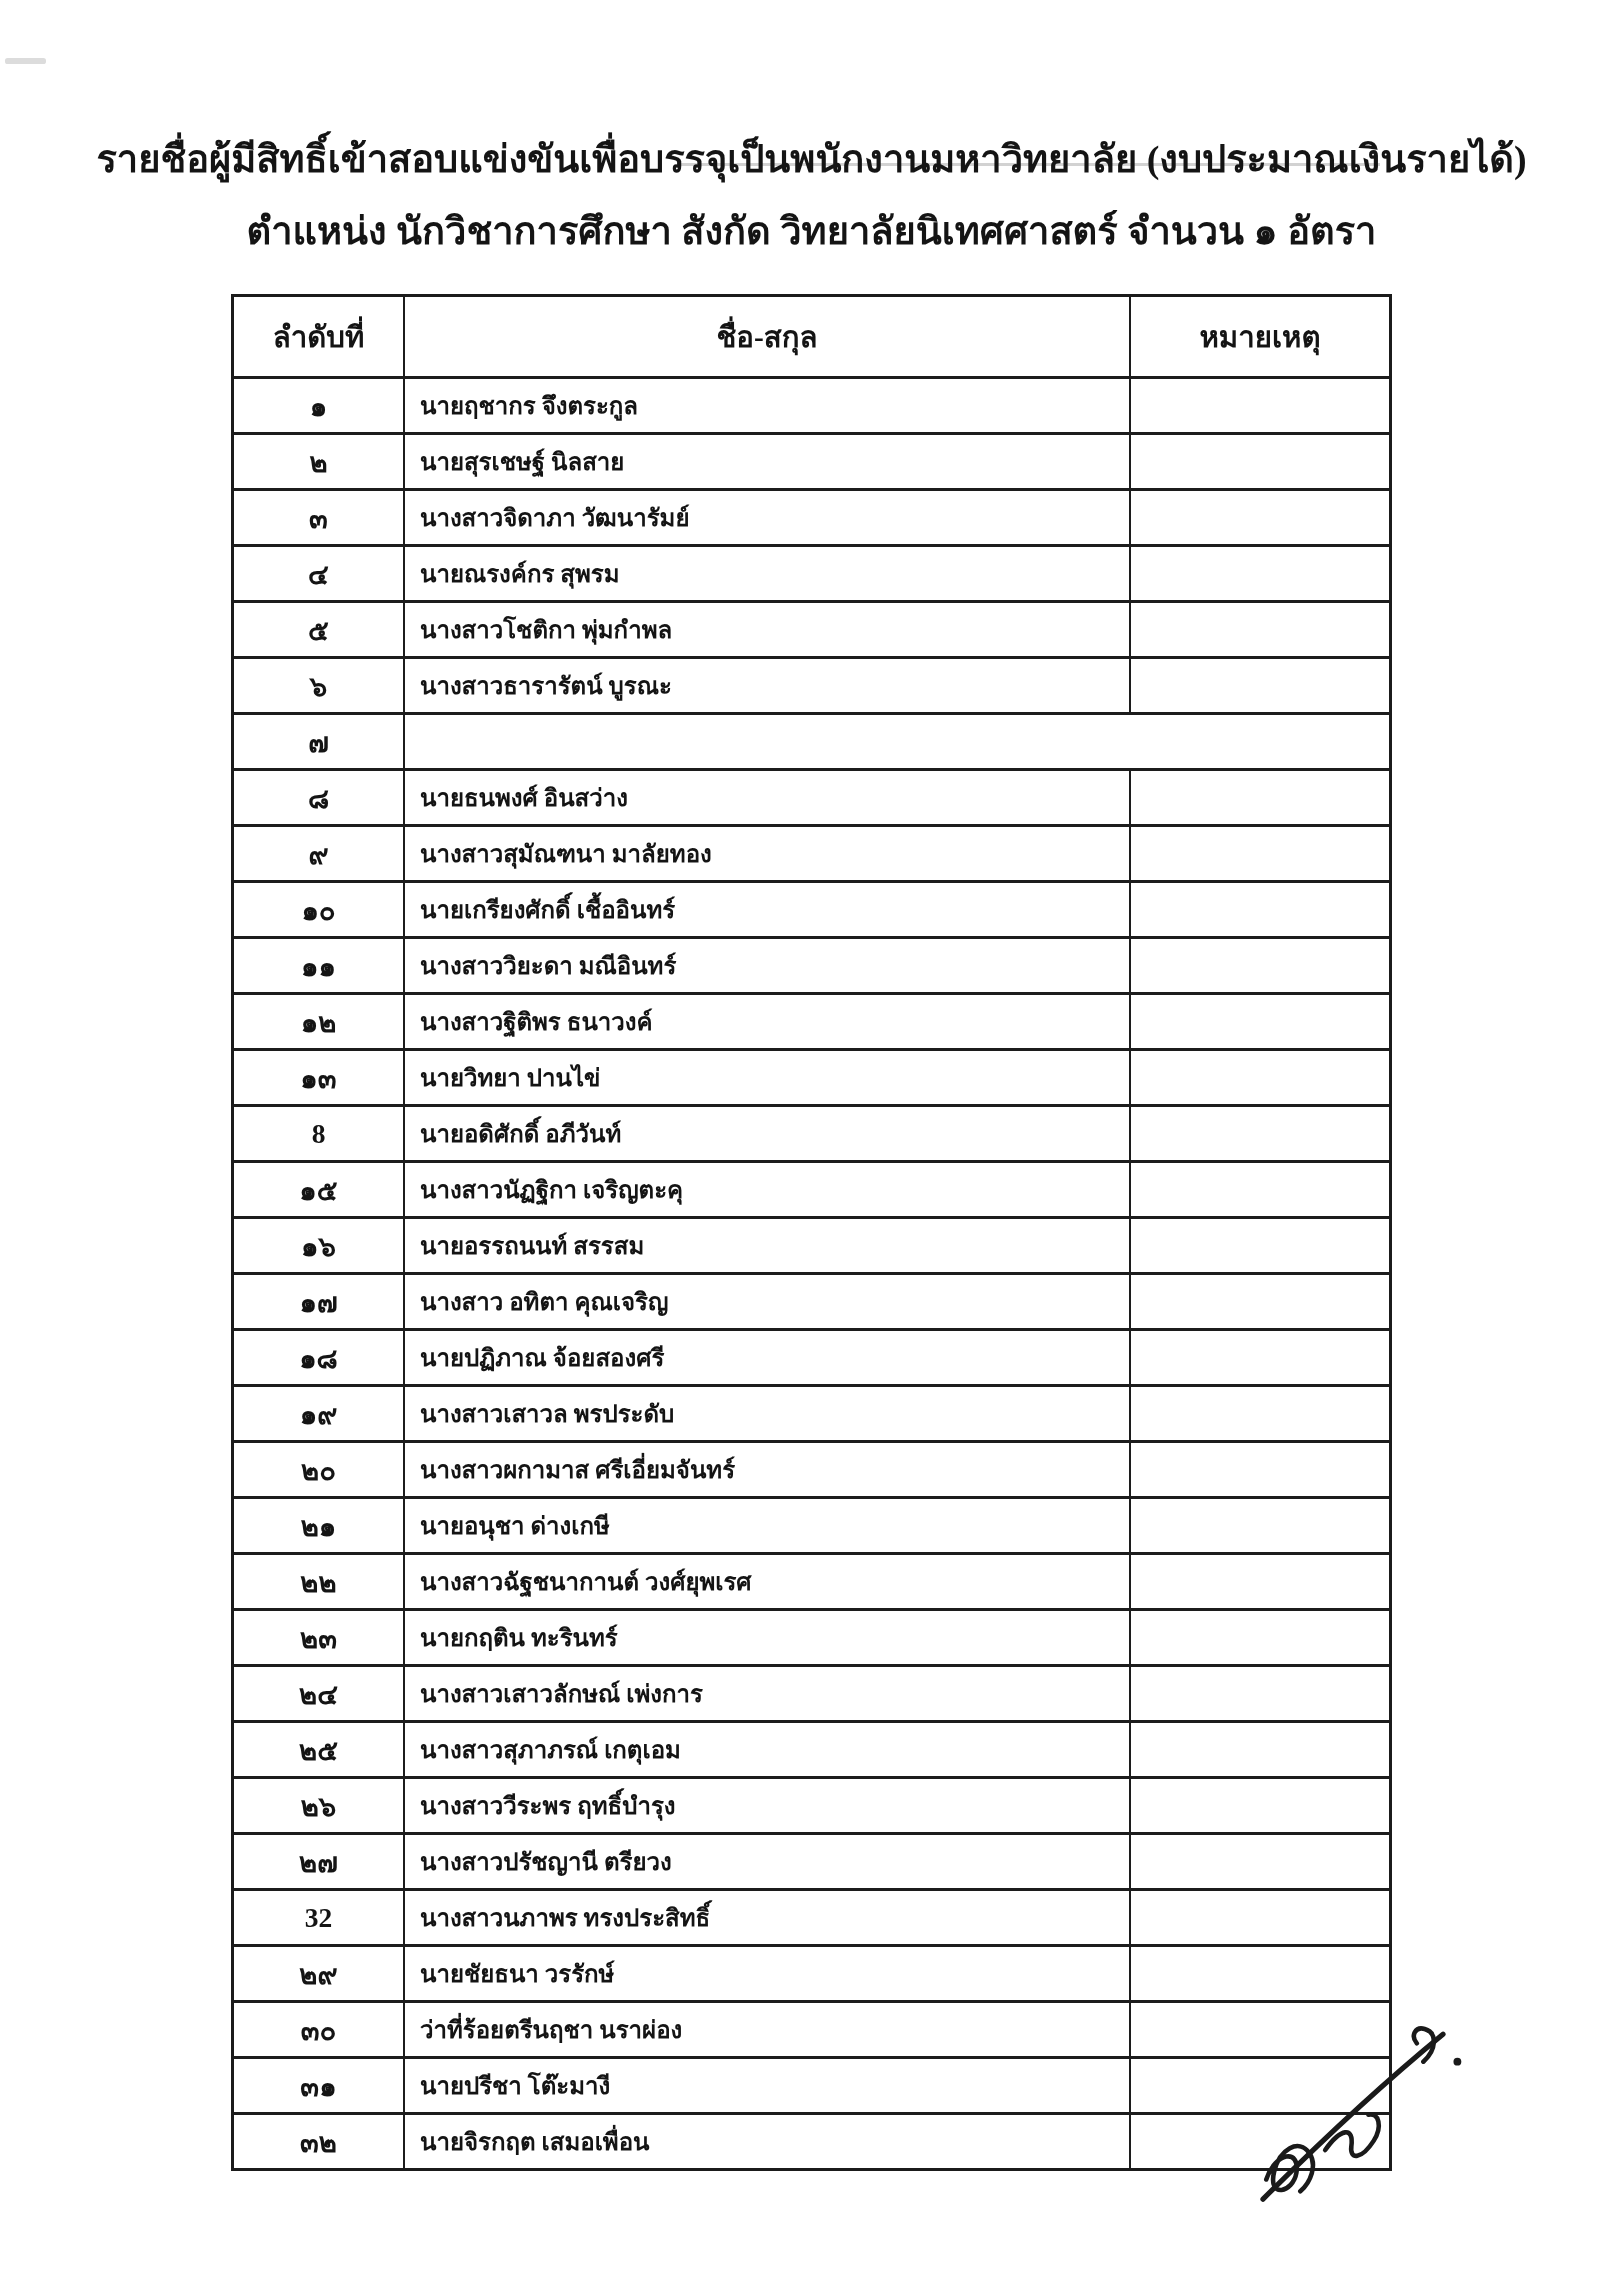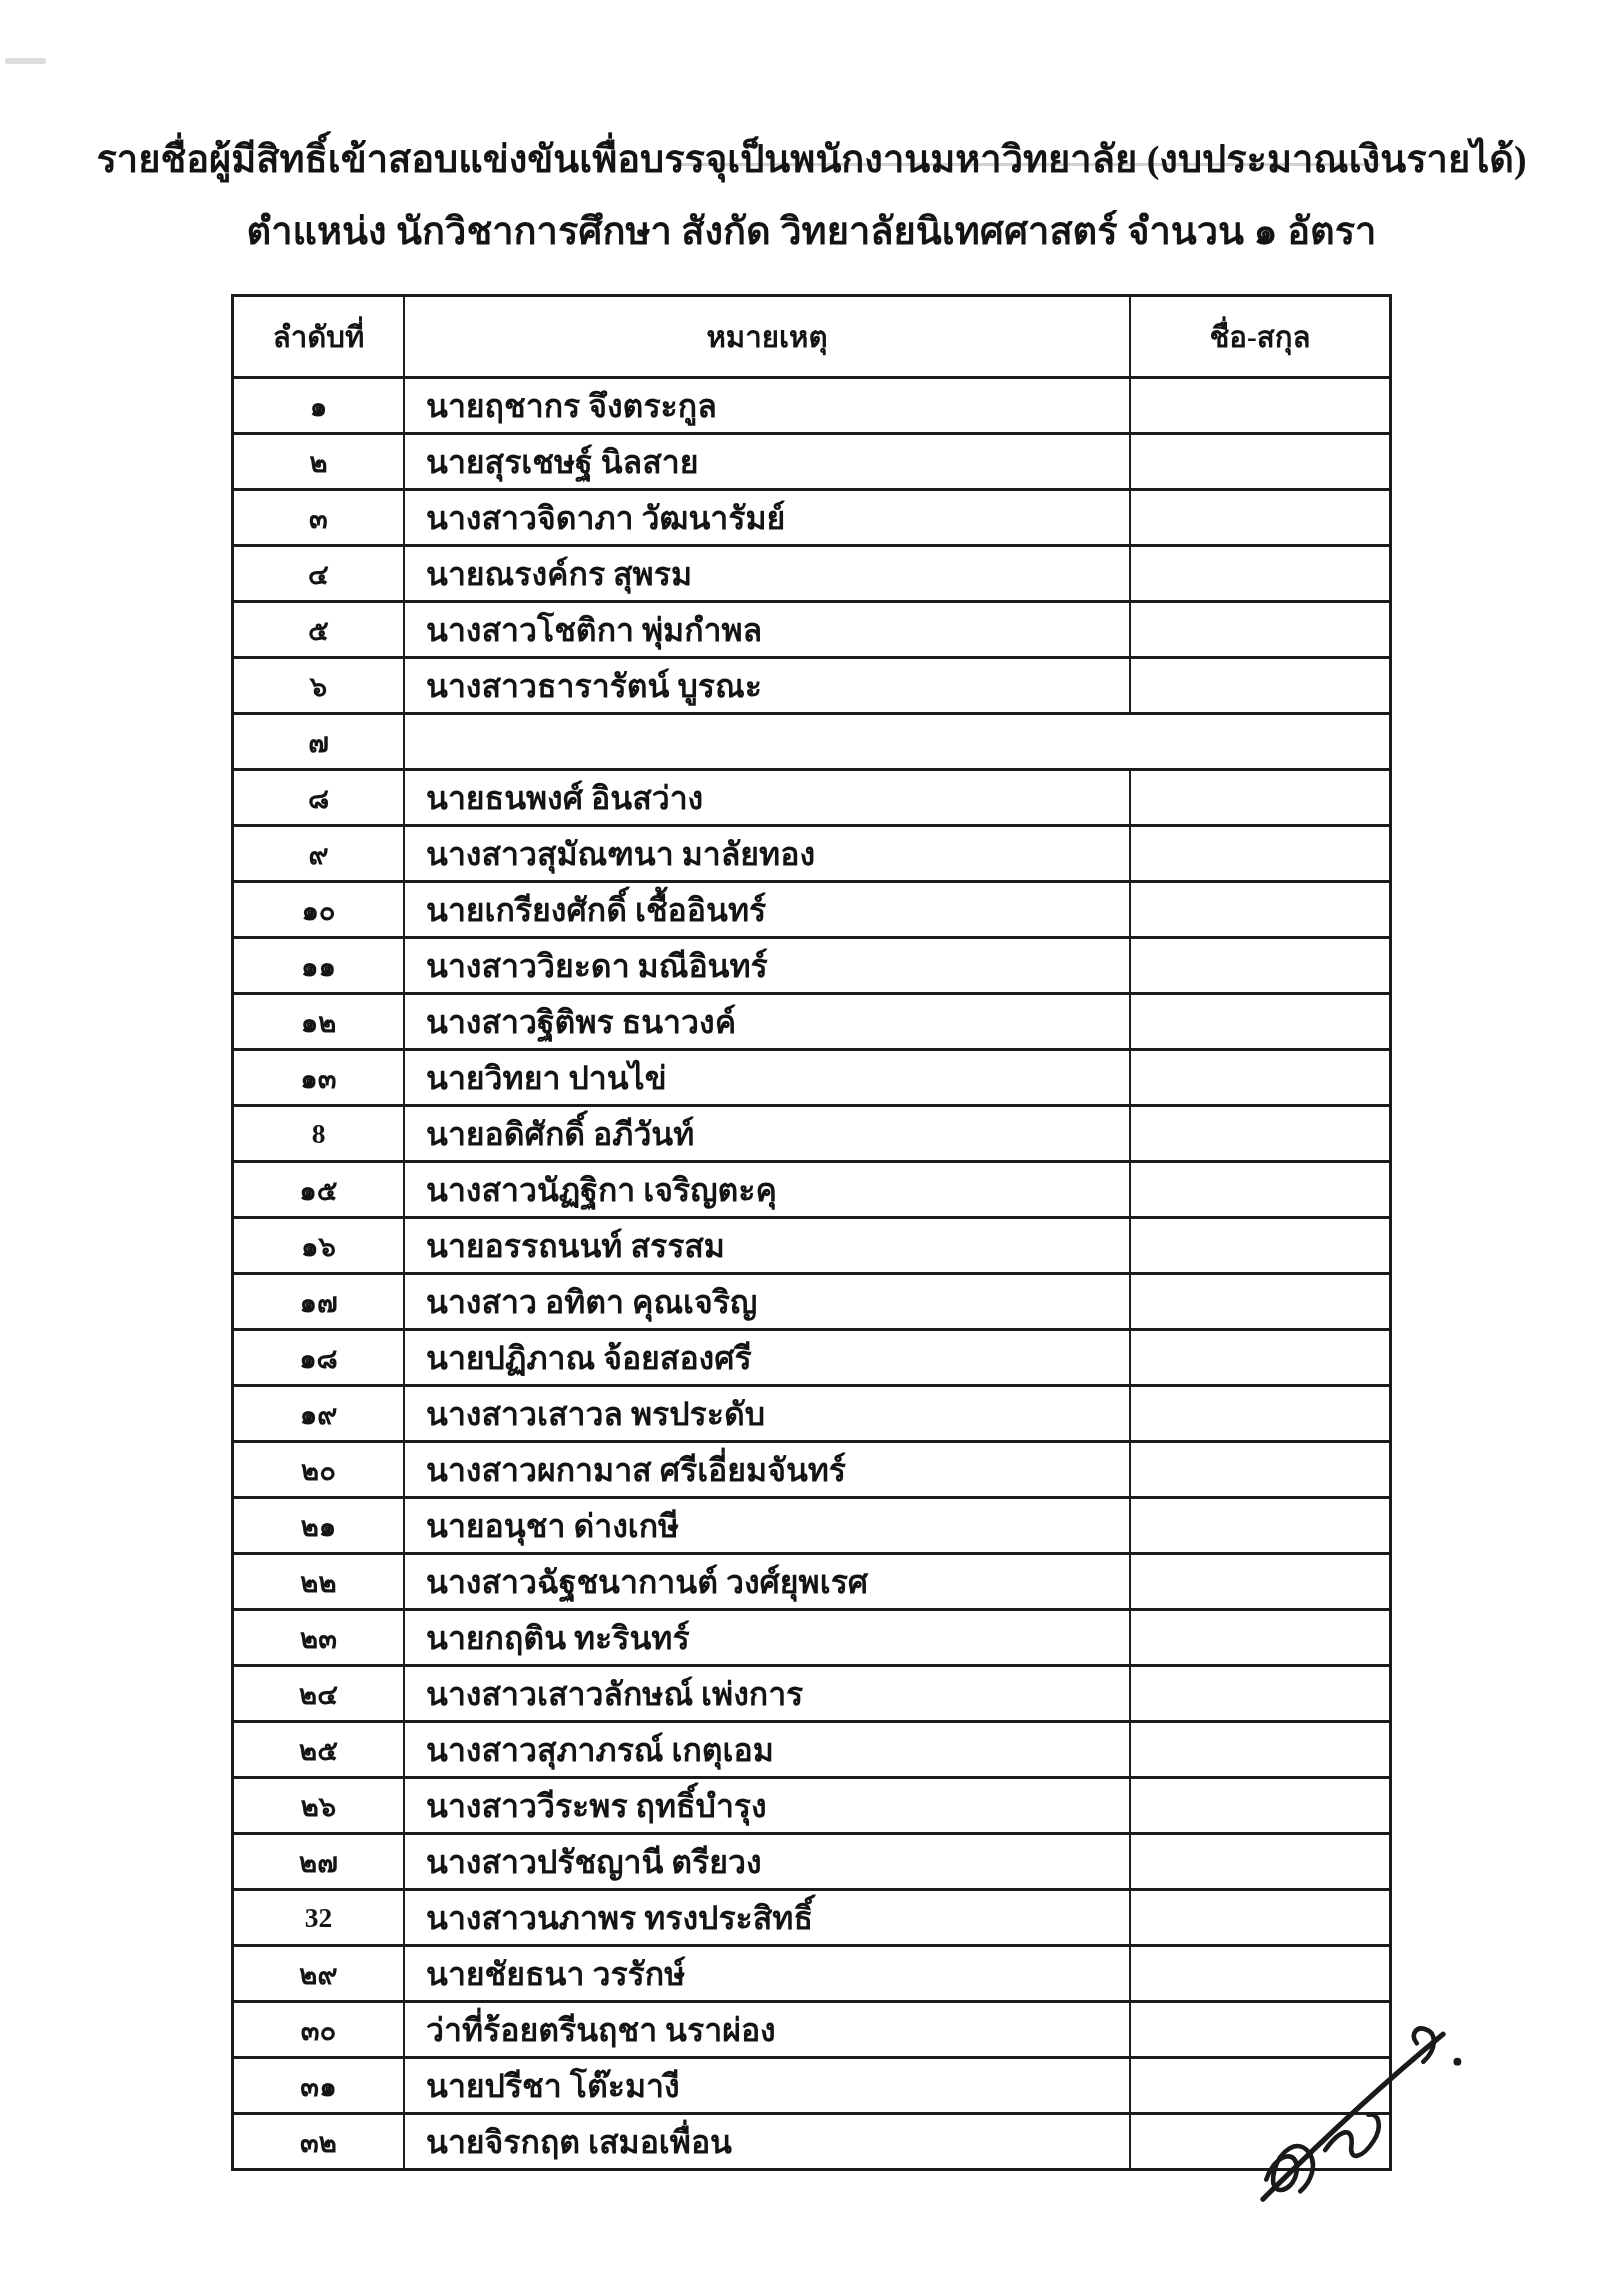--- a/index.html
+++ b/index.html
@@ -44,21 +44,21 @@
   .thead-row{height:79px;}
   .tbody-row{height:56px;border-top:3.3px solid #1c1c1c;}
   .cell{
     display:flex;align-items:center;justify-content:center;
     box-sizing:border-box;
     overflow:hidden;white-space:nowrap;
   }
   .cell + .cell{border-left:2.6px solid #1c1c1c;}
   .head-cell{font-size:29.4px;}
   .num-cell{font-size:27.5px;}
-  .name-cell{justify-content:flex-start;padding-left:21px;font-size:32px;}
+  .name-cell{justify-content:flex-start;padding-left:15px;font-size:24px;}
   .remark-cell{}
 
   .signature{
     position:absolute;left:1227px;top:1983px;width:288px;height:249px;
     z-index:2;pointer-events:none;
   }
 </style>
 </head>
 <body>
 
@@ -66,22 +66,22 @@
 
   <div class="artifact-dash"></div>
   <div class="artifact-line"></div>
 
   <div class="title line1">รายชื่อผู้มีสิทธิ์เข้าสอบแข่งขันเพื่อบรรจุเป็นพนักงานมหาวิทยาลัย (งบประมาณเงินรายได้)</div>
   <div class="title line2">ตำแหน่ง นักวิชาการศึกษา สังกัด วิทยาลัยนิเทศศาสตร์ จำนวน ๑ อัตรา</div>
 
   <div class="doc-table">
     <div class="trow thead-row">
       <div class="cell head-cell">ลำดับที่</div>
+      <div class="cell head-cell">ชื่อ-สกุล</div>
       <div class="cell head-cell">หมายเหตุ</div>
-      <div class="cell head-cell">ชื่อ-สกุล</div>
     </div>
     <div id="table-body">
   <div class="trow tbody-row">
     <div class="cell num-cell">๑</div>
     <div class="cell name-cell">นายฤชากร จึงตระกูล</div>
     <div class="cell remark-cell"></div>
   </div>
 
   <div class="trow tbody-row">
     <div class="cell num-cell">๒</div>

